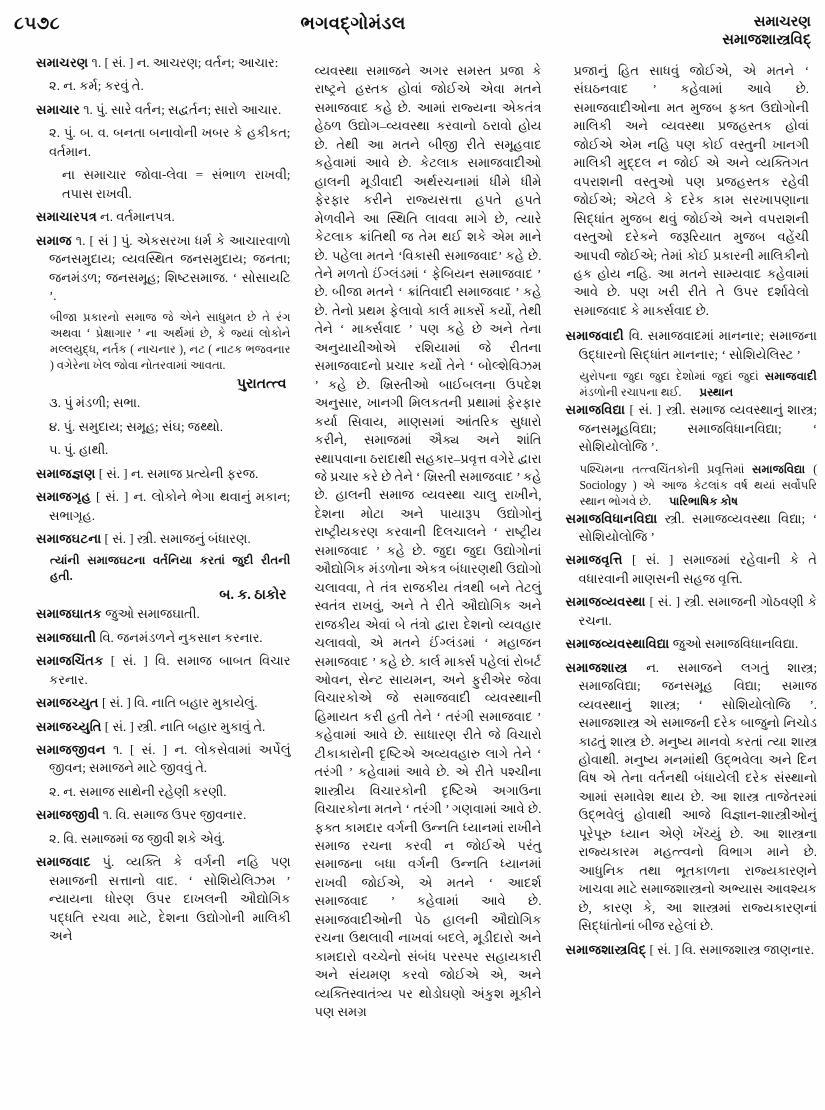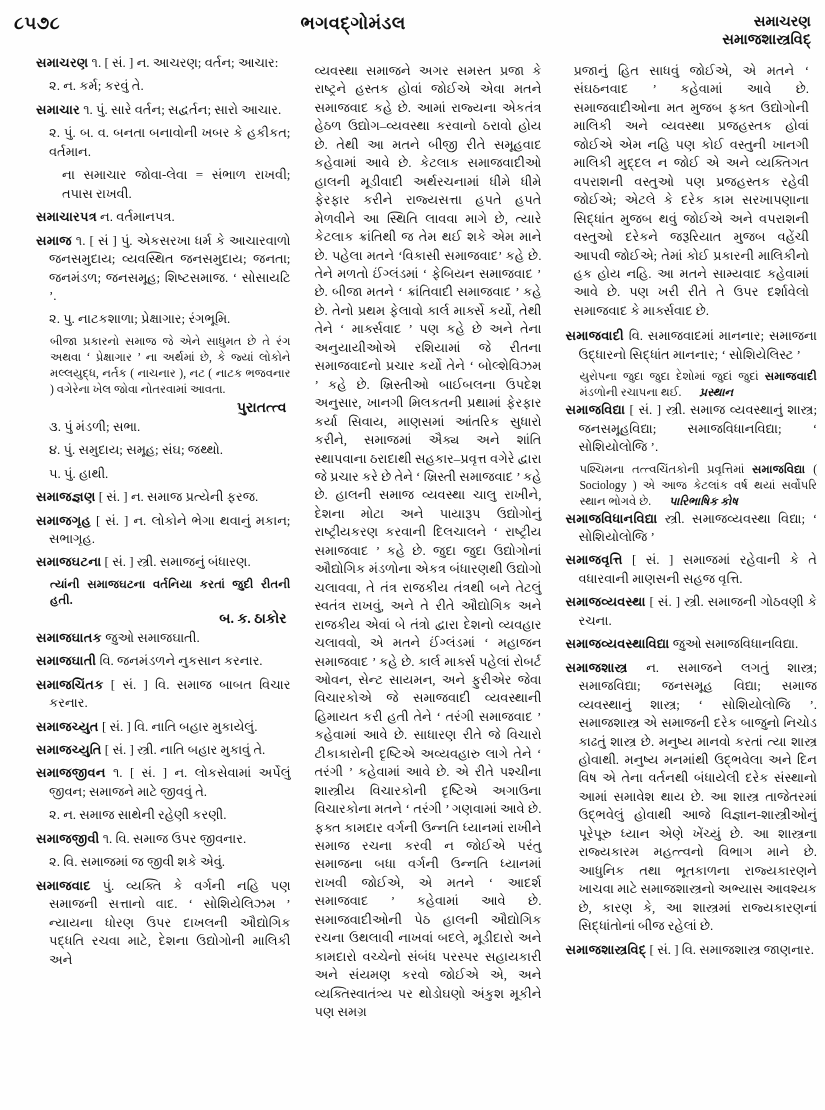--- a/index.html
+++ b/index.html
@@ -112,21 +112,20 @@
   }
   .para {
     text-align: justify;
     text-justify: inter-word;
     margin: 8px;
   }
   .para.first { text-indent: 0; }
   .inline-cite {
     font-weight: bold;
     font-size: 11.6px;
-    font-style: italic;
   }
 </style>
 </head>
 <body>
 
 <div class="page">
 
   <div class="running-head">
     <div class="rh-left">૮૫૭૮</div>
     <div class="rh-center">ભગવદ્ગોમંડલ</div>
@@ -157,23 +156,20 @@
         <span>ના સમાચાર જોવા-લેવા = સંભાળ રાખવી; તપાસ રાખવી.</span>
       </div>
 
       <div class="entry hang">
         <span class="hw">સમાચારપત્ર</span><span> ન. વર્તમાનપત્ર.</span>
       </div>
 
       <div class="entry hang">
         <span class="hw">સમાજ</span><span> ૧. [ સં ] પું. એકસરખા ધર્મ કે આચારવાળો જનસમુદાય; વ્યવસ્થિત જનસમુદાય; જનતા; જનમંડળ; જનસમૂહ; શિષ્ટસમાજ. ‘ સોસાયટિ ’.</span>
       </div>
-      <div class="entry sense">
-        <span>૨. પુ. નાટકશાળા; પ્રેક્ષાગાર; રંગભૂમિ.</span>
-      </div>
       <div class="quote">
         <span>બીજા પ્રકારનો સમાજ જે એને સાધુમત છે તે રંગ અથવા ‘ પ્રેક્ષાગાર ’ ના અર્થમાં છે, કે જ્યાં લોકોને મલ્લયુદ્ધ, નર્તક ( નાચનાર ), નટ ( નાટક ભજવનાર ) વગેરેના ખેલ જોવા નોતરવામાં આવતા.</span>
       </div>
       <div class="cite">પુરાતત્ત્વ</div>
       <div class="entry sense">
         <span>૩. પું  મંડળી; સભા.</span>
       </div>
       <div class="entry sense">
         <span>૪. પું. સમુદાય; સમૂહ; સંઘ; જથ્થો.</span>
       </div>

